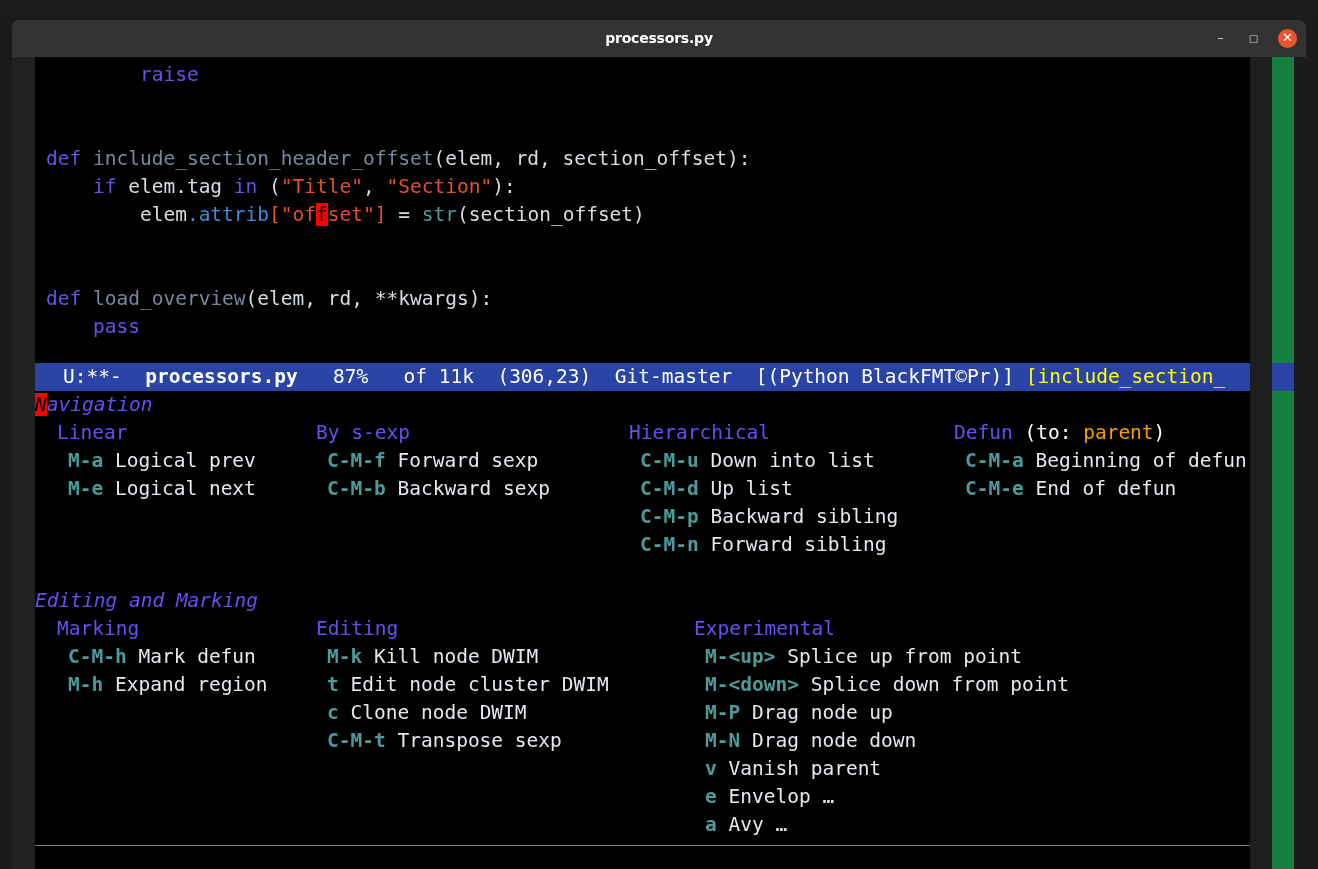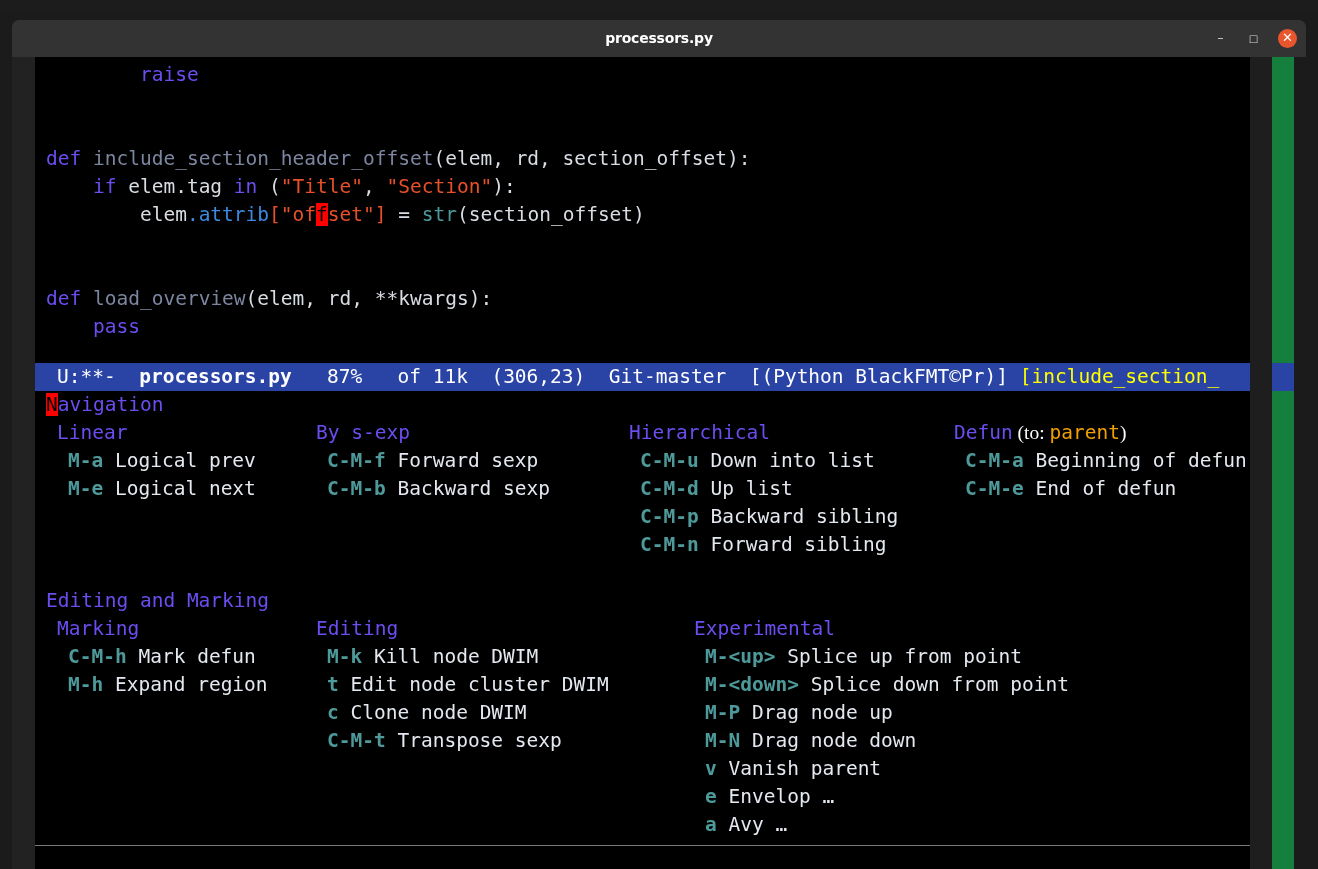--- a/index.html
+++ b/index.html
@@ -126,21 +126,21 @@
     left: 23px;
     top: 306px;
     width: 1271px;
     height: 28px;
     background: #2a44a6;
     font-size: 19.5px;
     line-height: 28px;
     white-space: pre;
     overflow: hidden;
     color: #ffffff;
-    padding-left: 22px;
+    padding-left: 28px;
     box-sizing: border-box;
   }
   .ml-plain { color: #ffffff; }
   .ml-buf   { color: #ffffff; font-weight: bold; }
   .ml-fn    { color: #ffff00; }
 
   
   #helppanel {
     position: absolute;
     left: 23px;
@@ -148,27 +148,27 @@
     width: 1237px;
     height: 454px;
     background: #000000;
     font-size: 19.5px;
     line-height: 28px;
     white-space: pre;
     color: #d8dce3;
   }
   .grouphead {
     color: #6b4df0;
-    padding-left: 11px;
     height: 28px;
+    font-style: italic;
   }
   .colhead { color: #6b4df0; }
   .key     { color: #4e9a9a; font-weight: bold; }
   .desc    { color: #e4e8ef; }
-  .paren   { color: #ffffff; font-family: Liberation Serif, serif; }
+  .paren   { color: #ffffff; }
   .parentarg { color: #f0a000; }
   .cursor-head {
     background: #ff0000;
     color: #000000;
   }
   .row { height: 28px; position: relative; }
   .cell { position: absolute; top: 0; text-align: center; }
 
   #hsep {
     position: absolute;

